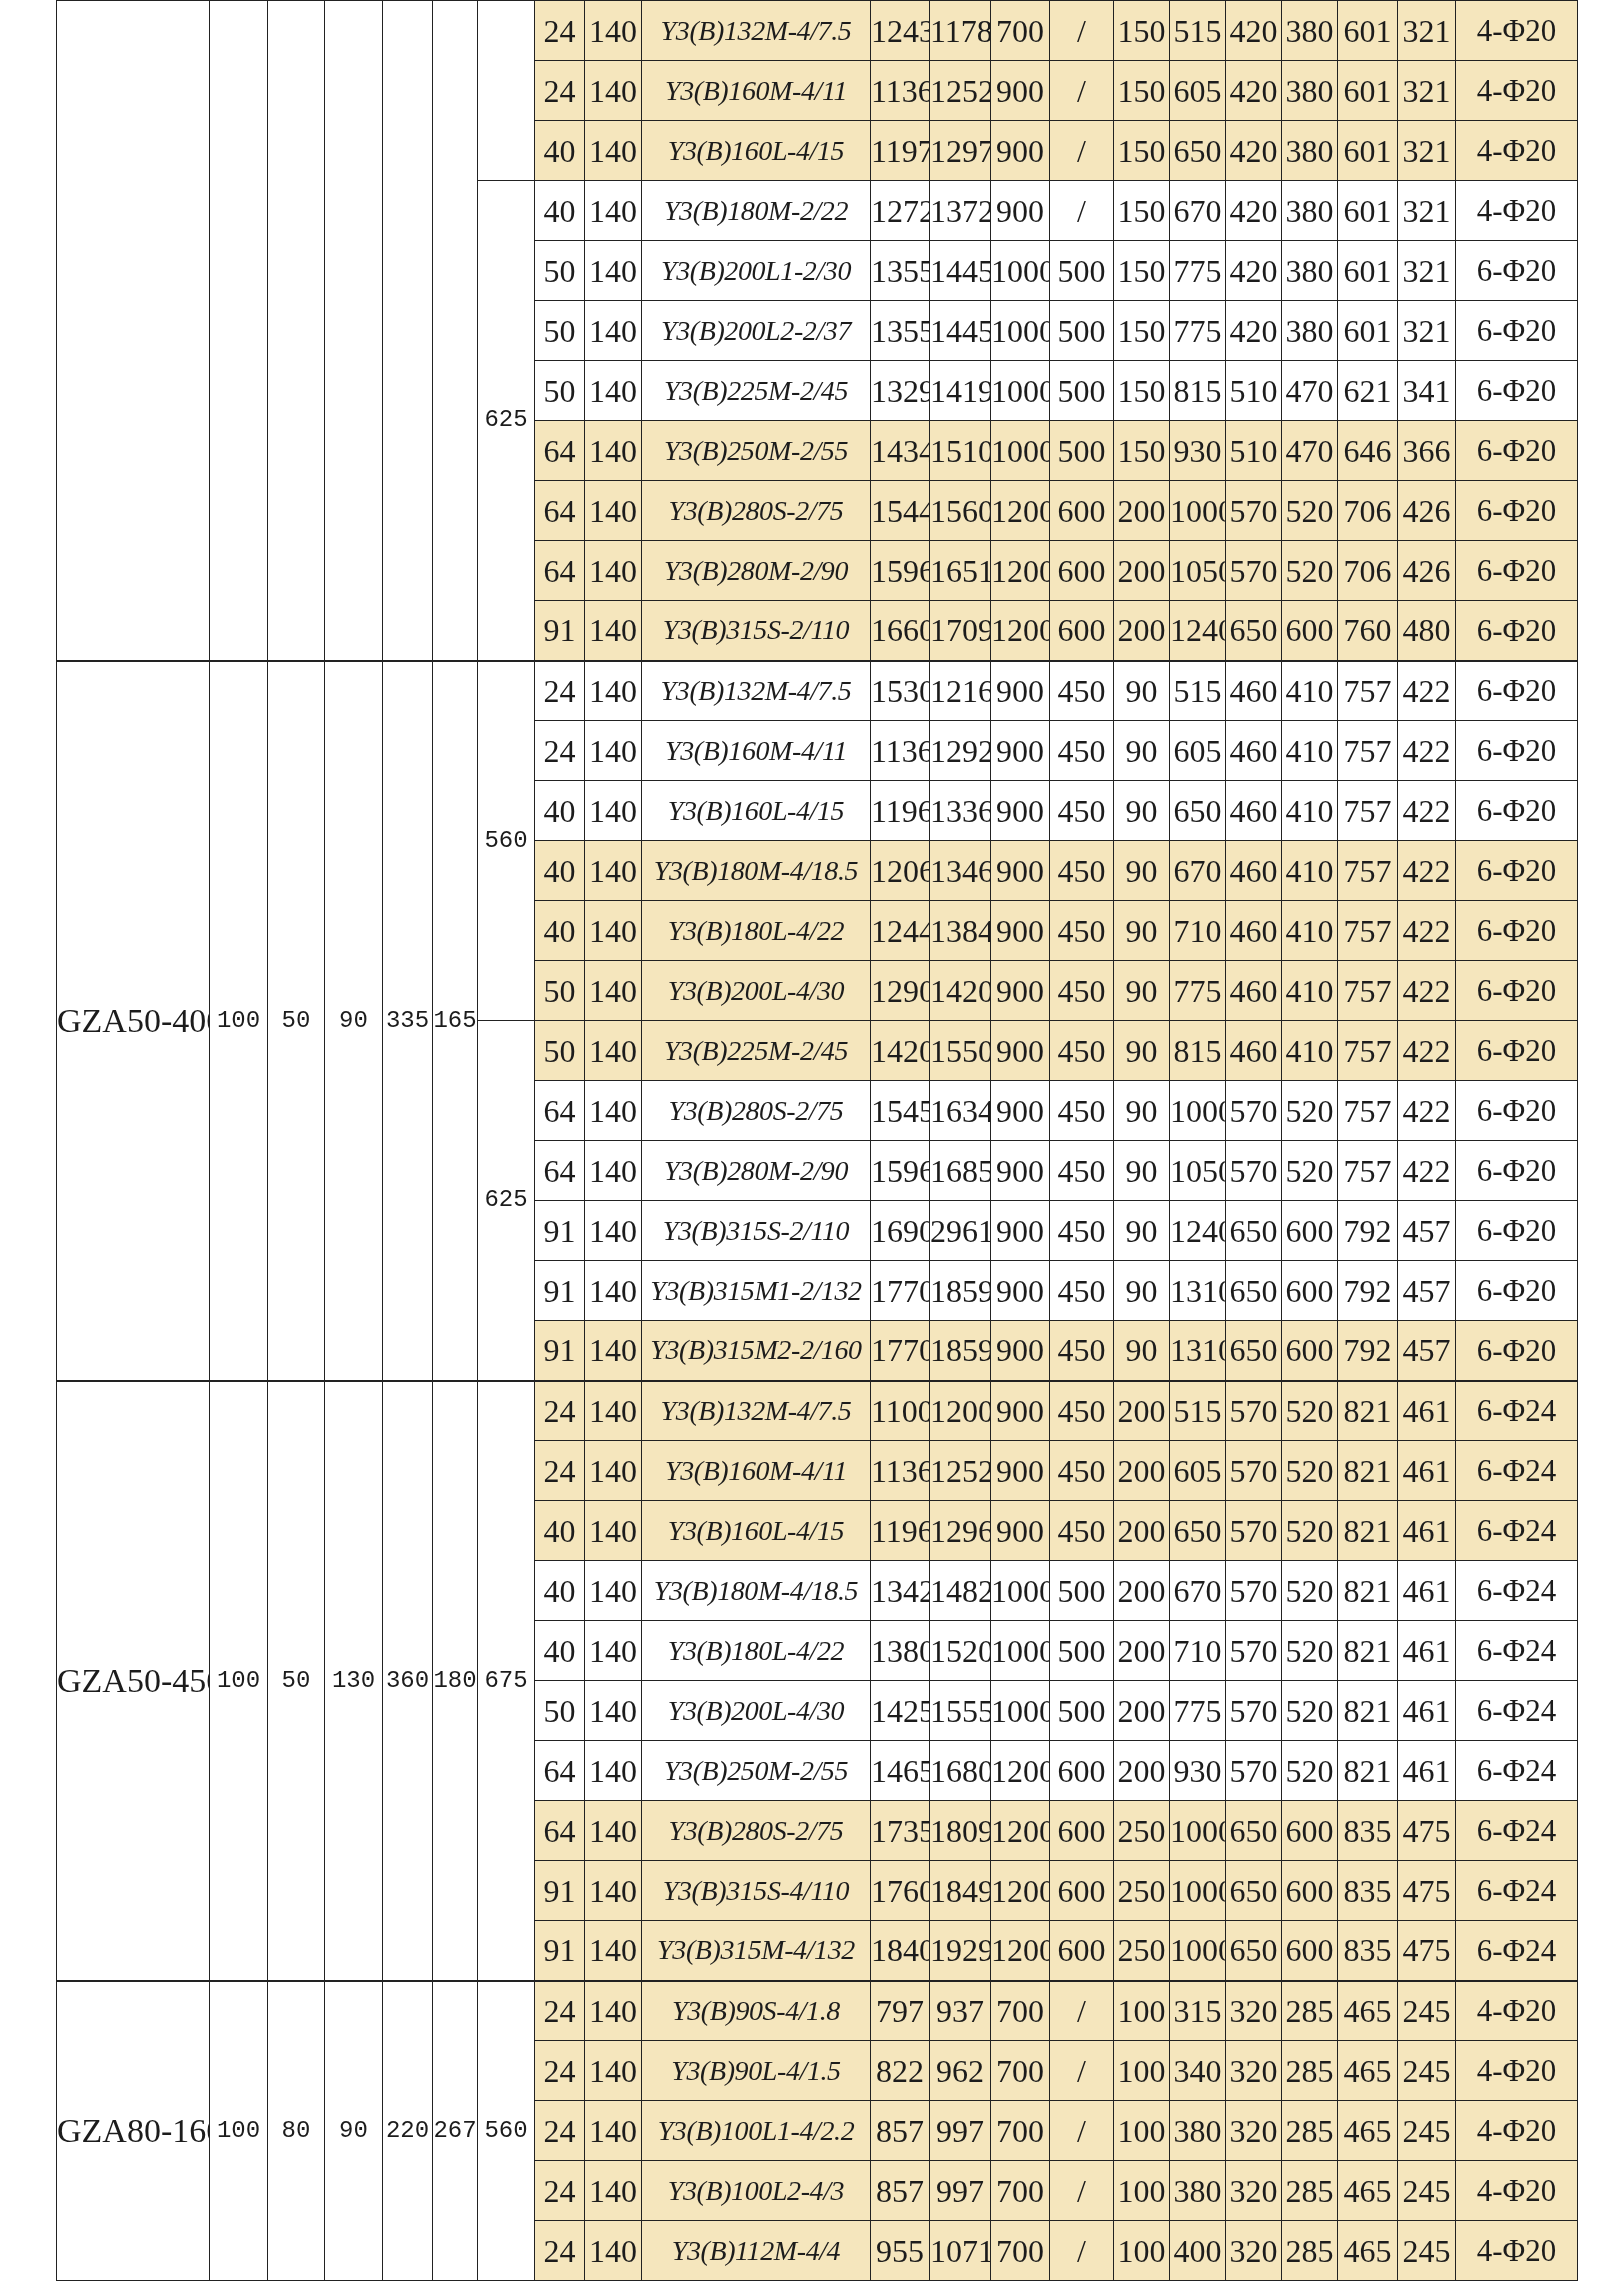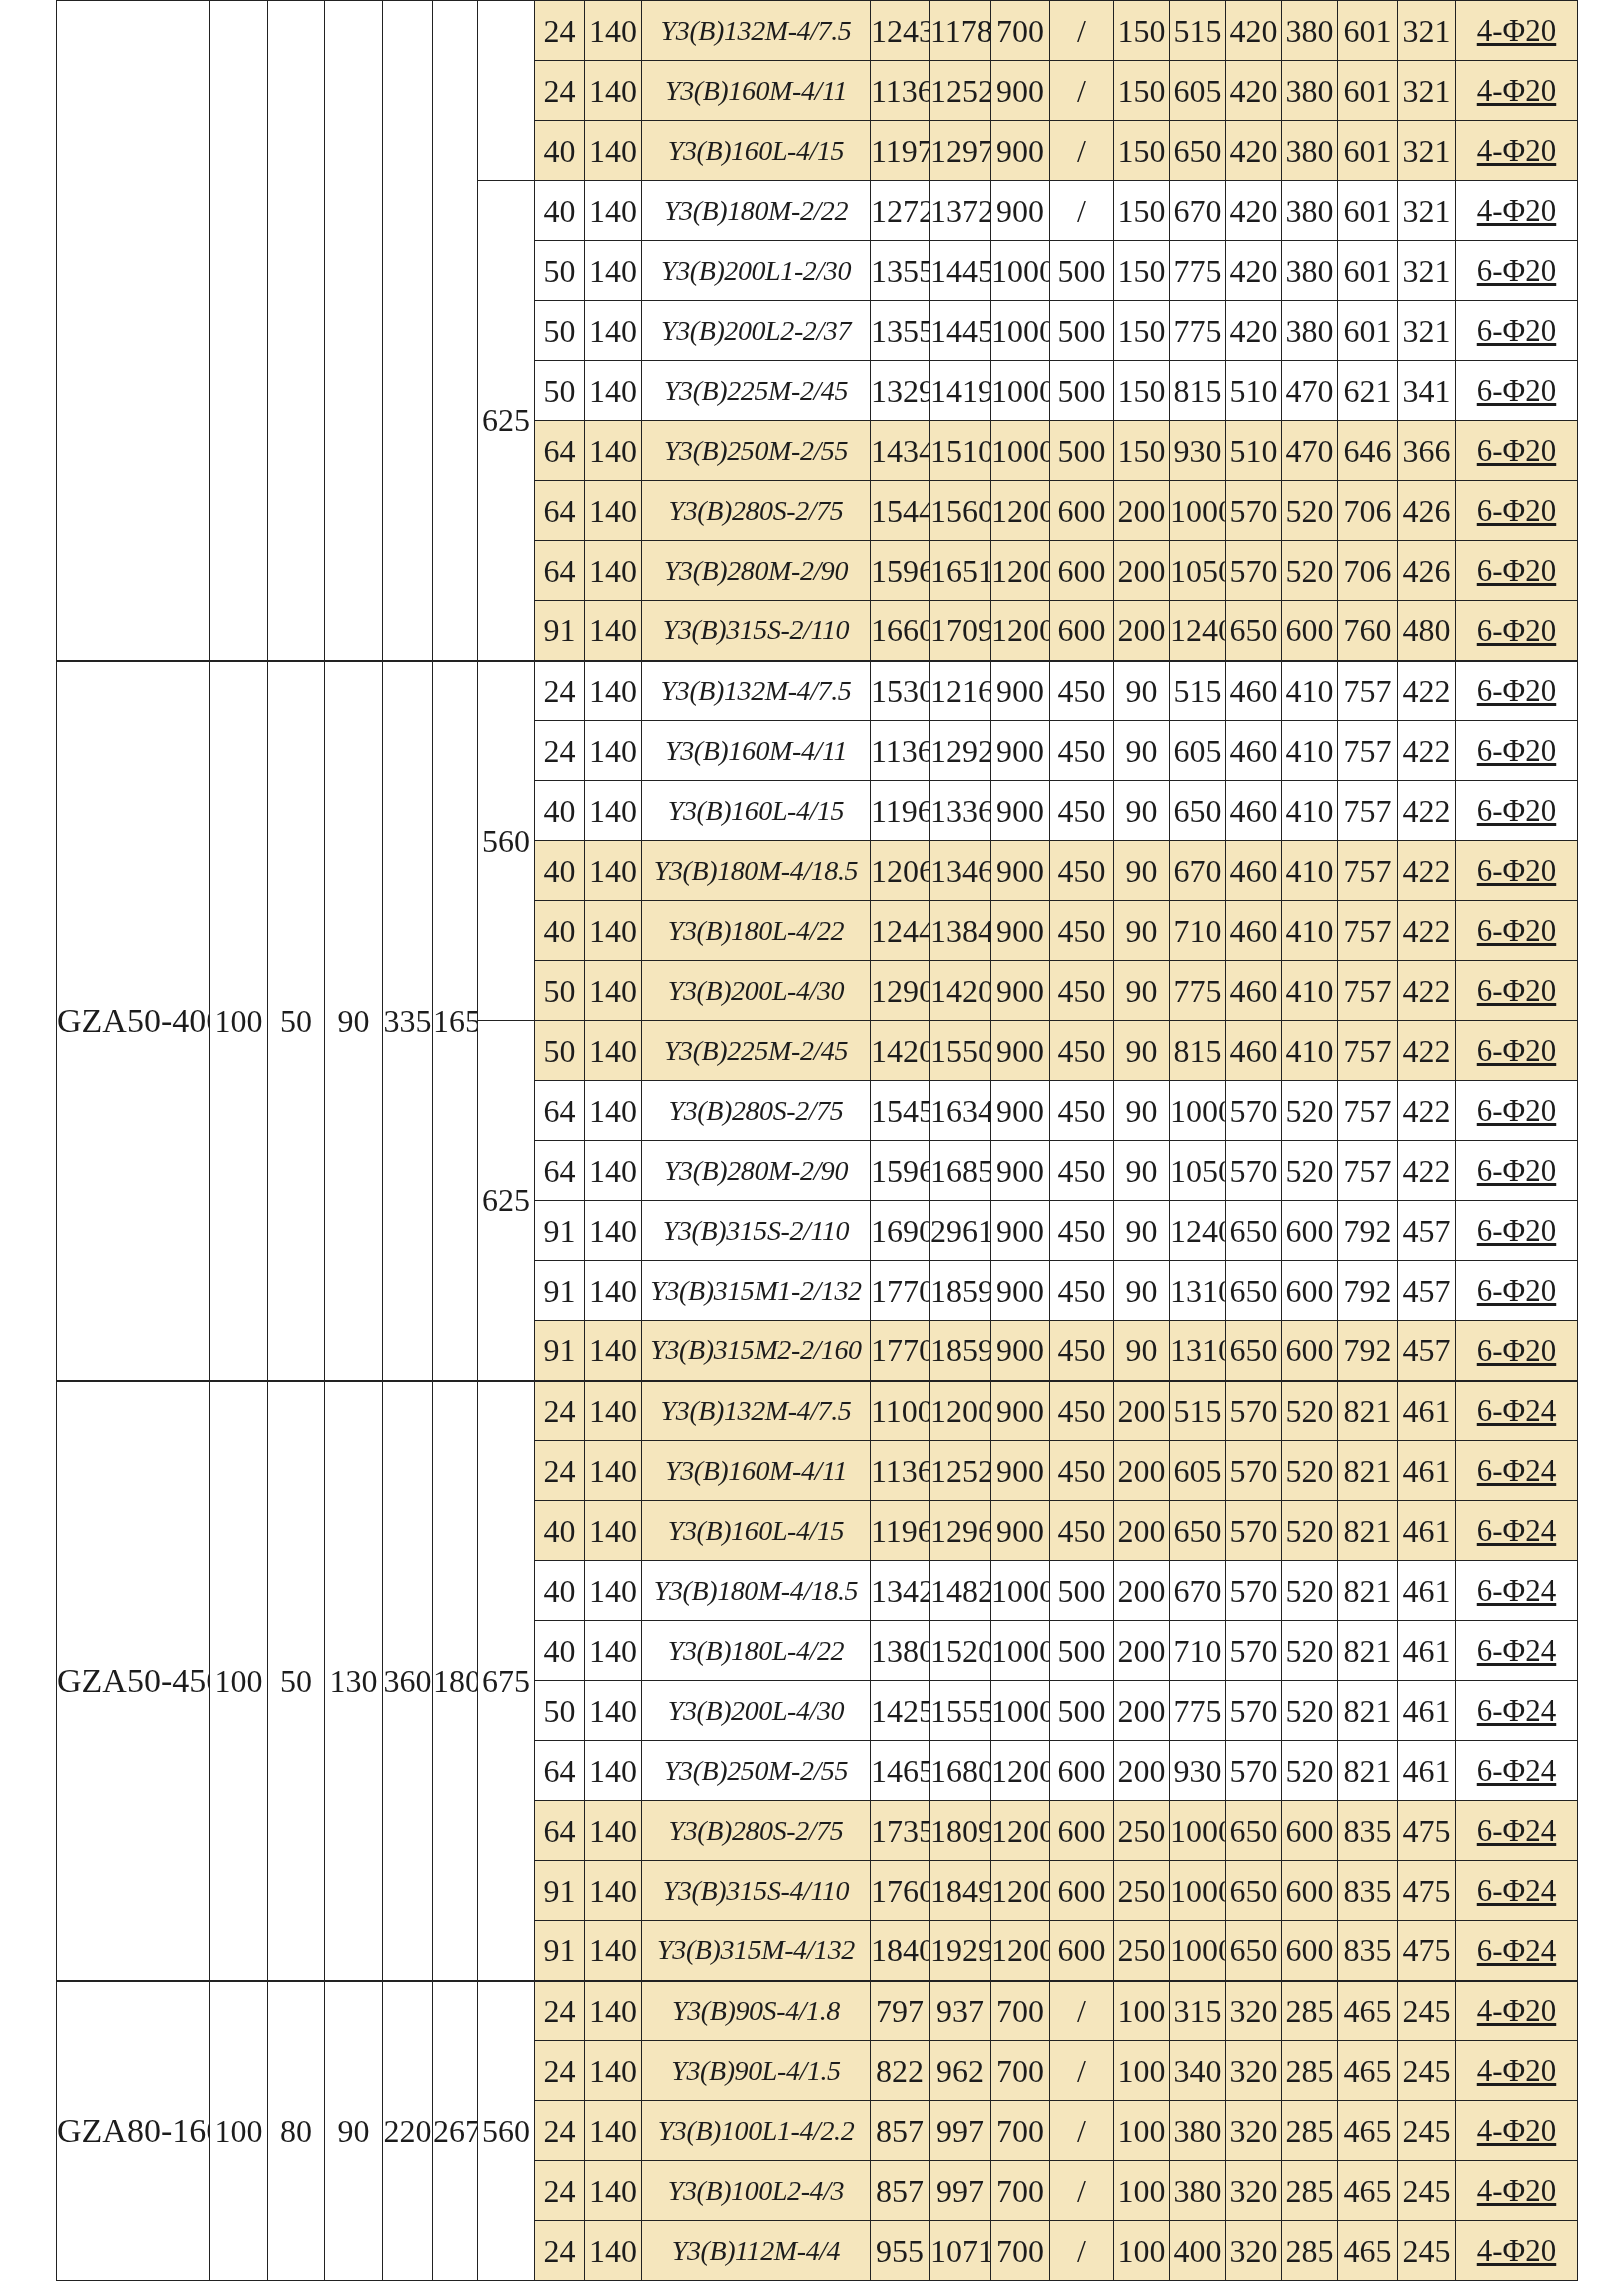--- a/index.html
+++ b/index.html
@@ -27,22 +27,22 @@
     padding:0;
     background:#ffffff;
     white-space:nowrap;
     overflow:hidden;
   }
   tr{height:60px;}
   tr.sec-start td{border-top-width:2.7px;}
   td.hl{background:var(--hl,#F5E6BD);}
   td.model-cell{font-size:34px;}
   td.motor-cell{font-size:28px;letter-spacing:-0.4px;font-style:italic;}
-  td.bolt-cell{font-size:31px;text-decoration:underline;}
-  td.g-cell,td.dim-cell{font-size:32px;}
+  td.bolt-cell{font-size:31px;}
+  td.g-cell,td.dim-cell{font-size:24px;font-family:Liberation Mono, monospace;}
 </style>
 </head>
 <body style="background: rgb(255, 255, 255);">
 
 <table class="spec">
   <colgroup>
     <col style="width:153px">
       <col style="width:58px">
       <col style="width:57px">
     <col style="width:58px">

